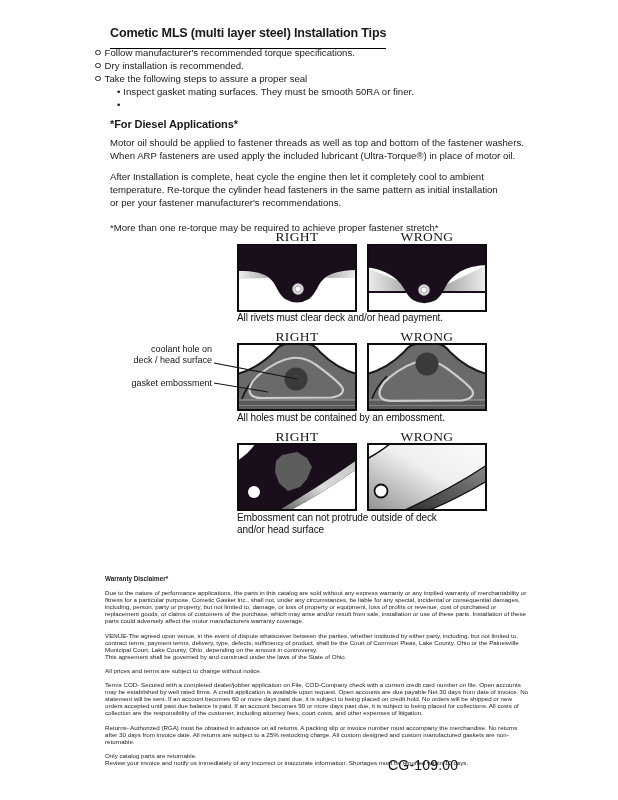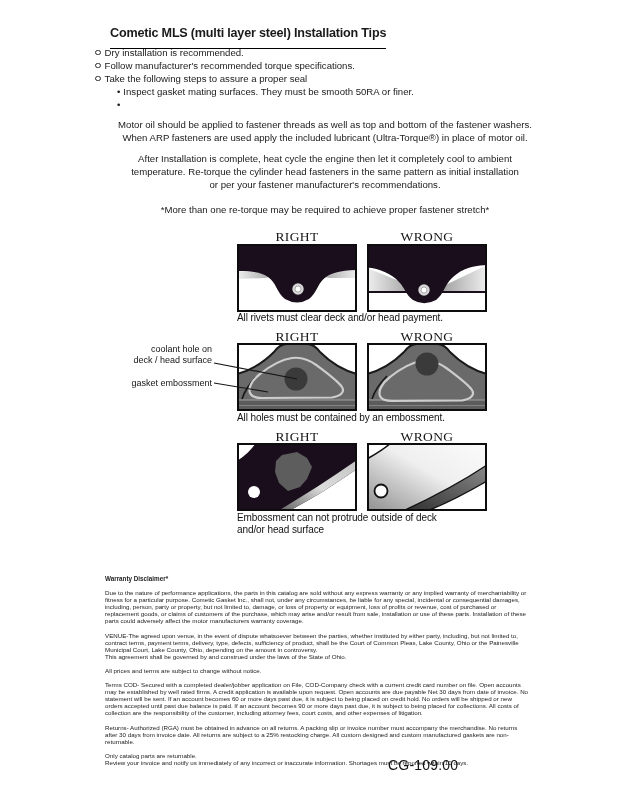--- a/index.html
+++ b/index.html
@@ -15,21 +15,21 @@
   }
   
   .bullets{left:95px;top:46px;font-size:9.6px;line-height:13px;width:460px;}
   .b-row{display:flex;align-items:flex-start;}
   .b-row.sub{padding-left:22px;}
   .o-marker{flex:0 0 auto;width:3.6px;height:3.6px;border:1px solid #2a2a2a;border-radius:50%;margin:3.6px 4px 0 0;}
   .dot-marker{flex:0 0 auto;font-size:9.6px;margin-right:3px;}
   
   .diesel{left:110px;top:118px;width:430px;}
   .diesel h2{font-size:11px;margin:0 0 6px 0;letter-spacing:-0.1px;}
-  .diesel p{font-size:9.6px;line-height:13px;margin:0 0 8px 0;white-space:pre-line;text-align:center;}
+  .diesel p{font-size:9.6px;line-height:13px;margin:0 0 8px 0;white-space:pre-line;}
   .diesel .note{margin-top:12px;}
   
   .dlabel{width:120px;text-align:center;font-size:13.5px;color:#161616;letter-spacing:0.4px;font-family:Liberation Serif, serif;}
   .dcap{left:237px;font-size:10px;color:#111;white-space:pre-line;line-height:12px;letter-spacing:-0.1px;}
   .dbox{position:absolute;width:120px;height:68px;}
   
   .callout{left:100px;width:112px;text-align:right;font-size:9px;line-height:10.5px;white-space:pre-line;color:#161616;}
   .leader{position:absolute;left:120px;top:340px;z-index:3;}
   
   .disclaimer{left:105px;top:575px;width:424px;font-size:6.2px;line-height:7.1px;color:#222;}
@@ -41,40 +41,41 @@
 </head>
 <body>
 
 <div class="page">
 
   <div class="abs title">Cometic MLS (multi layer steel) Installation Tips</div>
 
   <div class="abs bullets">
     <div class="b-row">
       <span class="o-marker"></span>
-      <span>Dry installation is recommended.</span>
+      <span>Follow manufacturer's recommended torque specifications.</span>
     </div>
     <div class="b-row">
       <span class="o-marker"></span>
-      <span>Follow manufacturer's recommended torque specifications.</span>
+      <span>Dry installation is recommended.</span>
     </div>
     <div class="b-row">
       <span class="o-marker"></span>
       <span>Take the following steps to assure a proper seal</span>
     </div>
     <div class="b-row sub">
       <span class="dot-marker">•</span>
       <span>Inspect gasket mating surfaces.  They must be smooth 50RA or finer.</span>
     </div>
     <div class="b-row sub">
       <span class="dot-marker">•</span>
     </div>
   </div>
 
   <div class="abs diesel">
+    <h2>*For Diesel Applications*</h2>
     <p>Motor oil should be applied to fastener threads as well as top and bottom of the fastener washers.
 When ARP fasteners are used apply the included lubricant (Ultra-Torque®) in place of motor oil.</p>
     <p>After Installation is complete, heat cycle the engine then let it completely cool to ambient
 temperature. Re-torque the cylinder head fasteners in the same pattern as initial installation
 or per your fastener manufacturer's recommendations.</p>
     <p class="note">*More than one re-torque may be required to achieve proper fastener stretch*</p>
   </div>
 
   <div class="abs dlabel" style="left:237px;top:229px">RIGHT</div>
   <div class="abs dlabel" style="left:367px;top:229px">WRONG</div>

